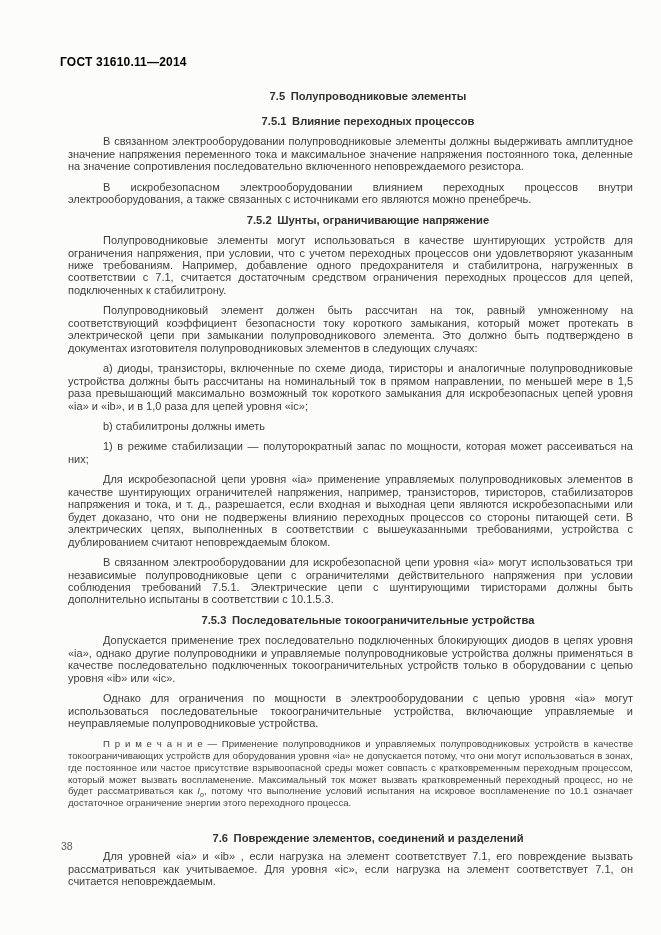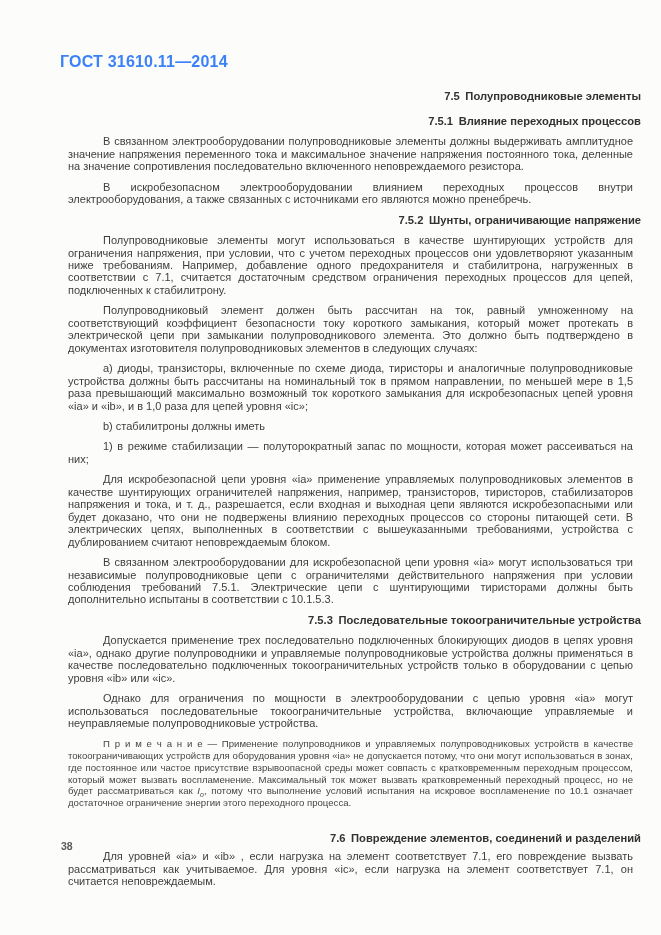--- a/index.html
+++ b/index.html
@@ -12,44 +12,44 @@
     overflow:hidden;
     box-shadow:0 0 4px rgba(0,0,0,.15);
   }
   .content {
     position:absolute; left:60px; top:0; width:581px;
     font-size:11px; line-height:12.45px;
     text-align:justify;
   }
   .doc-header {
     margin-top:56px;
-    font-weight:bold; font-size:16px; color:#3b82f6;
+    font-weight:bold; font-size:12px; color:#000000;
     letter-spacing:.2px; text-align:left;
   }
   .h {
     font-weight:bold; color:#323232;
-    text-align:right; padding-left:35px;
+    text-align:center; padding-left:35px;
     font-size:11.2px; margin:0;
     white-space:pre-wrap;
   }
   .h75  { margin-top:22px; }
   .h751 { margin-top:12px; }
   .h76  { margin-top:23px; }
   p { margin:8px; text-indent:35px; }
   .p76 { margin-top:6px; }
   .note {
     margin-top:9px;
     font-size:9.6px; line-height:11.75px;
     color:#454545;
   }
   .io { font-style:italic; }
   .io sub { font-size:7px; line-height:0; }
   .page-number {
     position:absolute; left:61px; top:840px;
-    font-size:10.5px; color:#5a5a5a;font-weight:bold;
+    font-size:10.5px; color:#5a5a5a;
   }
 </style>
 </head>
 <body>
 
 <div class="page">
   <div class="content">
 
     <div class="doc-header">ГОСТ 31610.11—2014</div>
 

